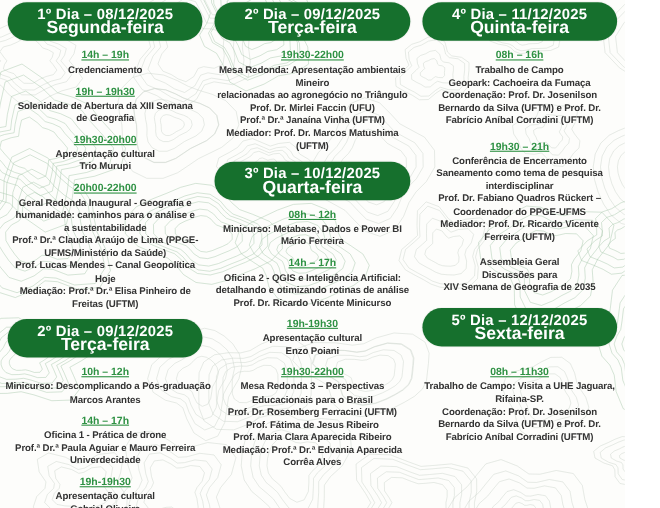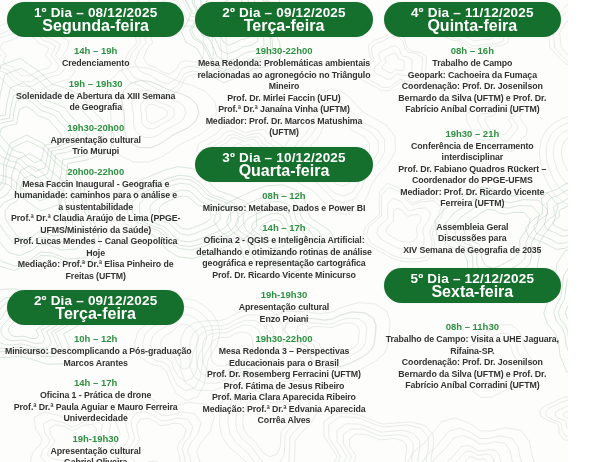--- a/index.html
+++ b/index.html
@@ -16,21 +16,21 @@
     background:var(--green,#16702d);
     border-radius:18px;color:#fff;text-align:center;
     padding:3px 2px 5px;margin:0 2px 8px;
     box-shadow:0 0 0 1px rgba(0,0,0,0.03);
   }
   .day-title{font-size:13.5px;font-weight:bold;letter-spacing:.2px;line-height:15px;}
   .day-subtitle{font-size:16px;font-weight:bold;line-height:12px;}
   .event{margin-bottom:8px;}
   .time{
     color:var(--time,#2e9143);font-weight:bold;font-size:9.5px;
-    text-align:center;margin-bottom:2px;line-height:11px;
+    text-align:center;margin-bottom:2px;line-height:11px;text-decoration:underline;
   }
   .line{
     font-size:8.8px;font-weight:bold;color:var(--text,#333);
     text-align:center;line-height:11.5px;letter-spacing:-0.1px;white-space:nowrap;
   }
   
   .col-2 .section:nth-child(2){margin-top:6px;}
   .col-3 .event{margin-bottom:12px;}
   .col-3 .section:nth-child(2){margin-top:0;}
   .col-3 .section:nth-child(2) .events{padding-top:10px;}
@@ -205,21 +205,21 @@
     <div class="time">19h30-20h00</div>
     <div class="lines">
                 <div class="line">Apresentação cultural</div>
                 <div class="line">Trio Murupi</div>
               </div>
   </div>
 
   <div class="event">
     <div class="time">20h00-22h00</div>
     <div class="lines">
-                <div class="line">Mesa Faccin Inaugural - Geografia e</div>
+                <div class="line">Geral Redonda Inaugural - Geografia e</div>
                 <div class="line">humanidade: caminhos para o análise e</div>
                 <div class="line">a sustentabilidade</div>
                 <div class="line">Prof.ª Dr.ª Claudia Araújo de Lima (PPGE-</div>
                 <div class="line">UFMS/Ministério da Saúde)</div>
                 <div class="line">Prof. Lucas Mendes – Canal Geopolítica</div>
                 <div class="line">Hoje</div>
                 <div class="line">Mediação: Prof.ª Dr.ª Elisa Pinheiro de</div>
                 <div class="line">Freitas (UFTM)</div>
               </div>
   </div>
@@ -262,51 +262,51 @@
       <div class="col col-2">
   <section class="section">
     <header class="pill">
       <div class="day-title">2º Dia – 09/12/2025</div>
       <div class="day-subtitle">Terça-feira</div>
     </header>
     <div class="events">
   <div class="event">
     <div class="time">19h30-22h00</div>
     <div class="lines">
-                <div class="line">Mesa Redonda:  Problemáticas ambientais</div>
+                <div class="line">Mesa Redonda:  Apresentação ambientais</div>
+                <div class="line">Mineiro</div>
                 <div class="line">relacionadas ao agronegócio no Triângulo</div>
-                <div class="line">Mineiro</div>
                 <div class="line">Prof. Dr. Mirlei Faccin (UFU)</div>
                 <div class="line">Prof.ª Dr.ª Janaína Vinha (UFTM)</div>
                 <div class="line">Mediador: Prof. Dr. Marcos Matushima</div>
                 <div class="line">(UFTM)</div>
               </div>
   </div>
 </div>
   </section>
 
   <section class="section">
     <header class="pill">
       <div class="day-title">3º Dia – 10/12/2025</div>
       <div class="day-subtitle">Quarta-feira</div>
     </header>
     <div class="events">
   <div class="event">
     <div class="time">08h – 12h</div>
     <div class="lines">
                 <div class="line">Minicurso: Metabase, Dados e Power BI</div>
+                <div class="line">Mário Ferreira</div>
               </div>
   </div>
 
   <div class="event">
     <div class="time">14h – 17h</div>
     <div class="lines">
                 <div class="line">Oficina 2 - QGIS e Inteligência Artificial:</div>
                 <div class="line">detalhando e otimizando rotinas de análise</div>
-                <div class="line">geográfica e representação cartográfica</div>
                 <div class="line">Prof. Dr. Ricardo Vicente Minicurso</div>
               </div>
   </div>
 
   <div class="event">
     <div class="time">19h-19h30</div>
     <div class="lines">
                 <div class="line">Apresentação cultural</div>
                 <div class="line">Enzo Poiani</div>
               </div>
@@ -342,20 +342,21 @@
                 <div class="line">Coordenação: Prof. Dr. Josenilson</div>
                 <div class="line">Bernardo da Silva (UFTM) e Prof. Dr.</div>
                 <div class="line">Fabrício Aníbal Corradini (UFTM)</div>
               </div>
   </div>
 
   <div class="event">
     <div class="time">19h30 – 21h</div>
     <div class="lines">
                 <div class="line">Conferência de Encerramento</div>
+                <div class="line">Saneamento como tema de pesquisa</div>
                 <div class="line">interdisciplinar</div>
                 <div class="line">Prof. Dr. Fabiano Quadros Rückert –</div>
                 <div class="line">Coordenador do PPGE-UFMS</div>
                 <div class="line">Mediador: Prof. Dr. Ricardo Vicente</div>
                 <div class="line">Ferreira (UFTM)</div>
               </div>
   </div>
 
   <div class="event">
     <div class="lines">

